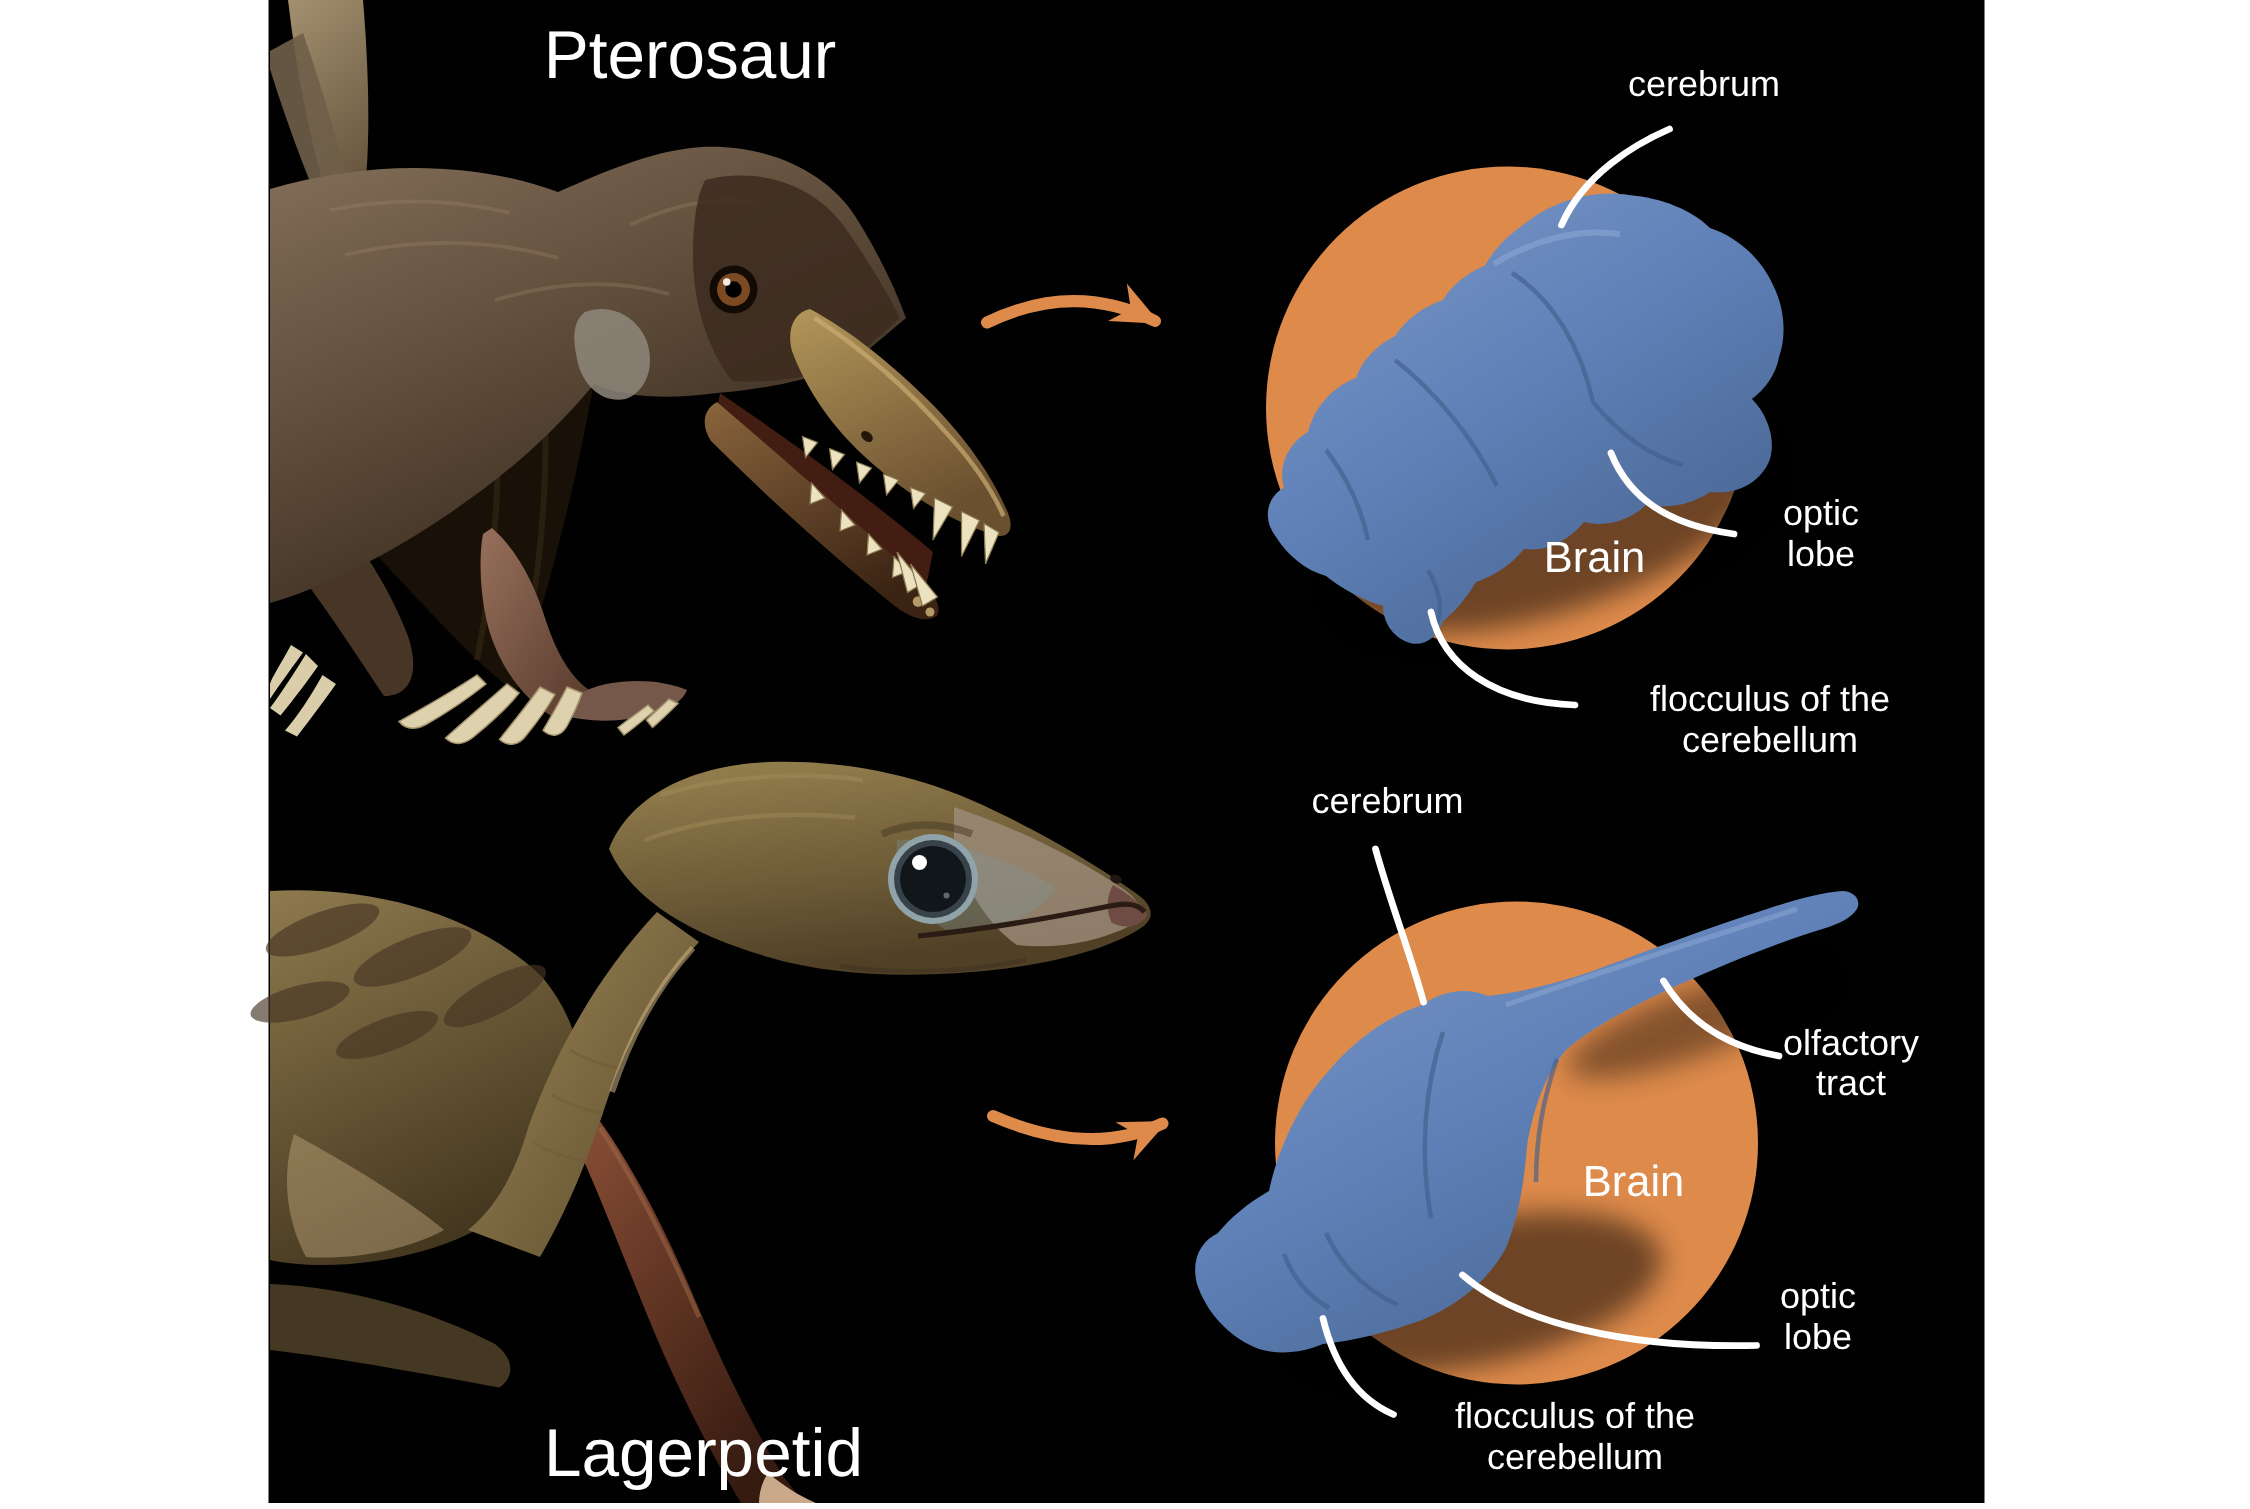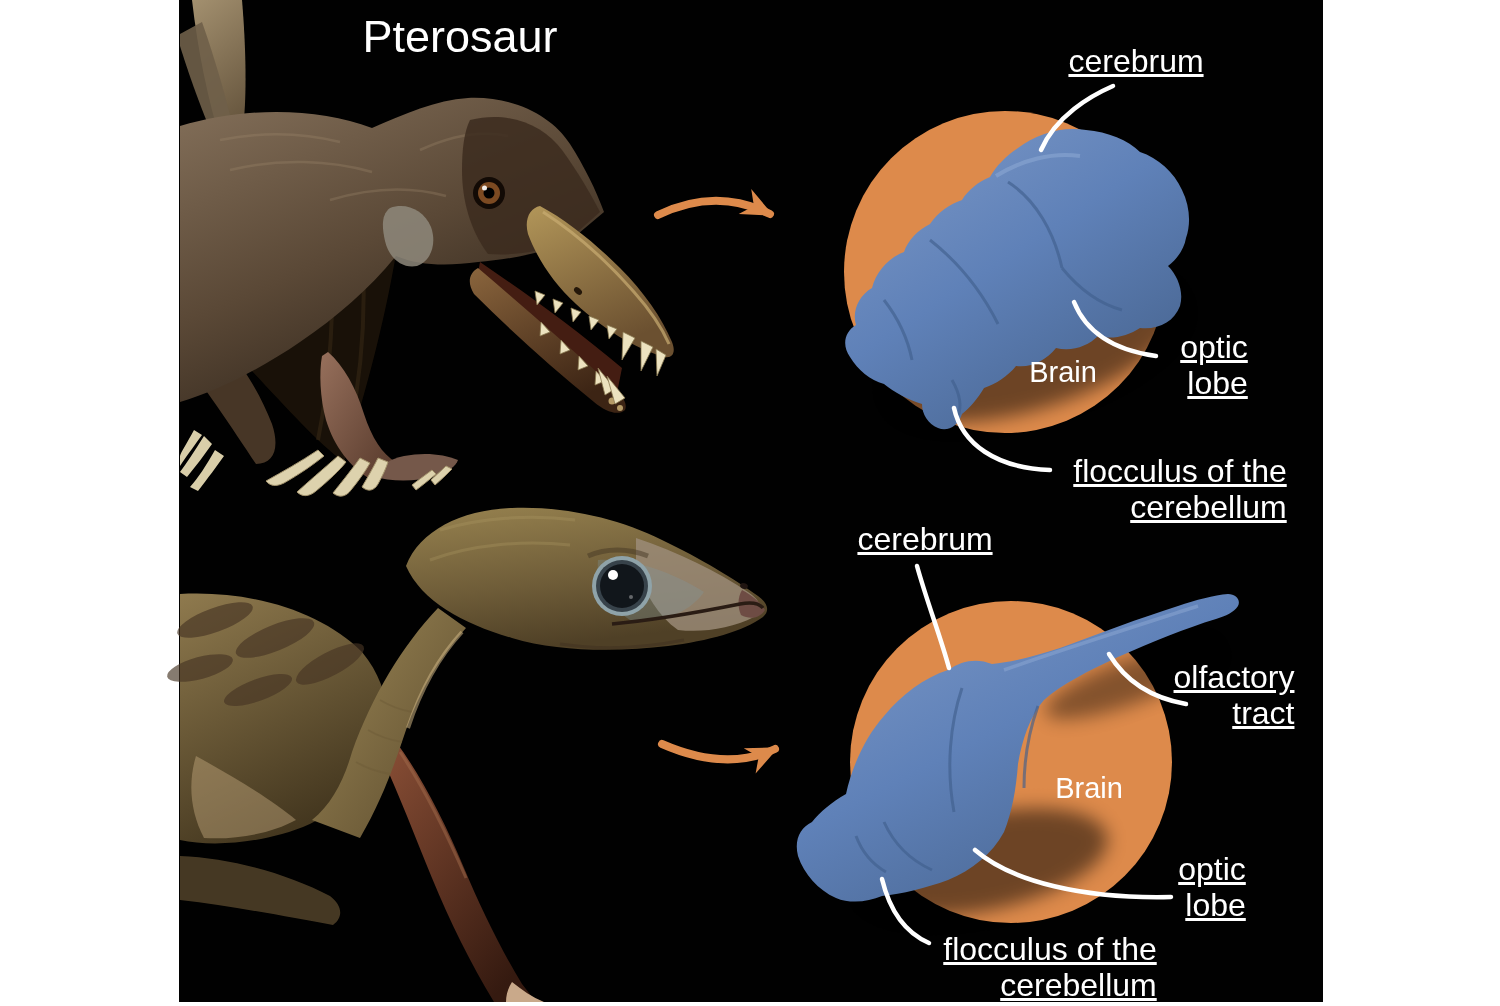--- a/index.html
+++ b/index.html
@@ -1,23 +1,23 @@
 <!DOCTYPE html>
 <html><head>
 <meta charset="utf-8">
 <style>
   html,body{margin:0;padding:0;background:#ffffff;}
   body{width:1500px;height:1006px;position:relative;overflow:hidden;
        font-family:"Liberation Sans",sans-serif;}
   .stage{position:absolute;left:0;top:0;width:1500px;height:1006px;}
   svg.art{position:absolute;left:0;top:0;}
   .txt{position:absolute;color:#ffffff;transform:translateX(-50%);
-       white-space:pre-line;text-align:right;line-height:1.12;}
+       white-space:pre-line;text-align:center;line-height:1.12;}
   .title{font-size:45px;white-space:nowrap;line-height:1;}
-  .lbl{font-size:32px;text-decoration:underline;}
+  .lbl{font-size:24px;}
   .brainlbl{font-size:29px;line-height:1;white-space:nowrap;}
 </style>
 </head>
 <body>
 
 <div class="stage">
 
 <svg class="art" width="1500" height="1006" viewBox="0 0 1500 1006">
   <defs>
     <linearGradient id="gWing" x1="0" y1="0" x2="0.3" y2="1">
@@ -224,30 +224,31 @@
     <path d="M1074,302 C1086,332 1112,350 1156,356"></path>
     <path d="M954,408 C962,444 996,468 1050,470"></path>
     <path d="M917,566 C927,602 941,638 949,668"></path>
     <path d="M1109,654 C1126,682 1152,698 1186,704"></path>
     <path d="M975,850 C1012,882 1084,899 1171,897"></path>
     <path d="M882,879 C890,912 906,933 929,943"></path>
   </g>
 </svg>
 
 <div class="txt title" style="left:460px;top:14px;">Pterosaur</div>
+<div class="txt title" style="left:469px;top:946px;">Lagerpetid</div>
 
 <div class="txt lbl" style="left:1136px;top:44px;">cerebrum</div>
 <div class="txt lbl" style="left:1214px;top:330px;">optic
 lobe</div>
 <div class="txt lbl" style="left:1180px;top:454px;">flocculus of the
 cerebellum</div>
 <div class="txt brainlbl" style="left:1063px;top:358px;">Brain</div>
 
 <div class="txt lbl" style="left:925px;top:522px;">cerebrum</div>
-<div class="txt lbl" style="left:1234px;top:660px;">olfactory
+<div class="txt lbl" style="left:1234px;top:683px;">olfactory
 tract</div>
 <div class="txt brainlbl" style="left:1089px;top:774px;">Brain</div>
 <div class="txt lbl" style="left:1212px;top:852px;">optic
 lobe</div>
 <div class="txt lbl" style="left:1050px;top:932px;">flocculus of the
 cerebellum</div>
 
 </div>
 
 </body></html>

